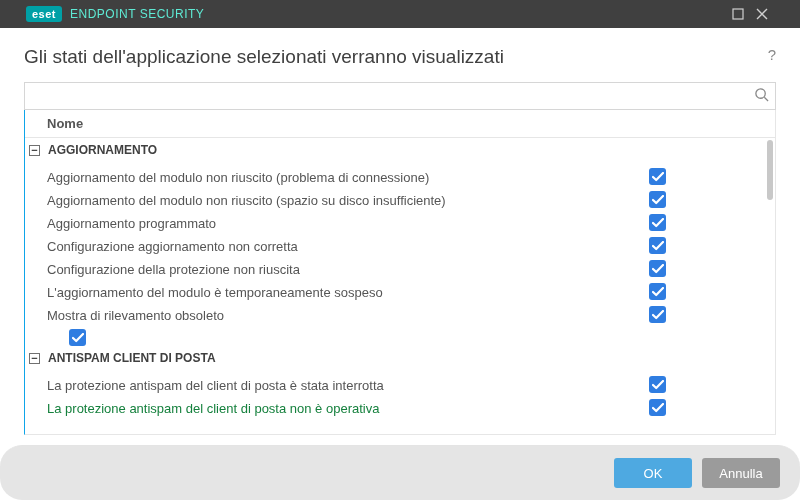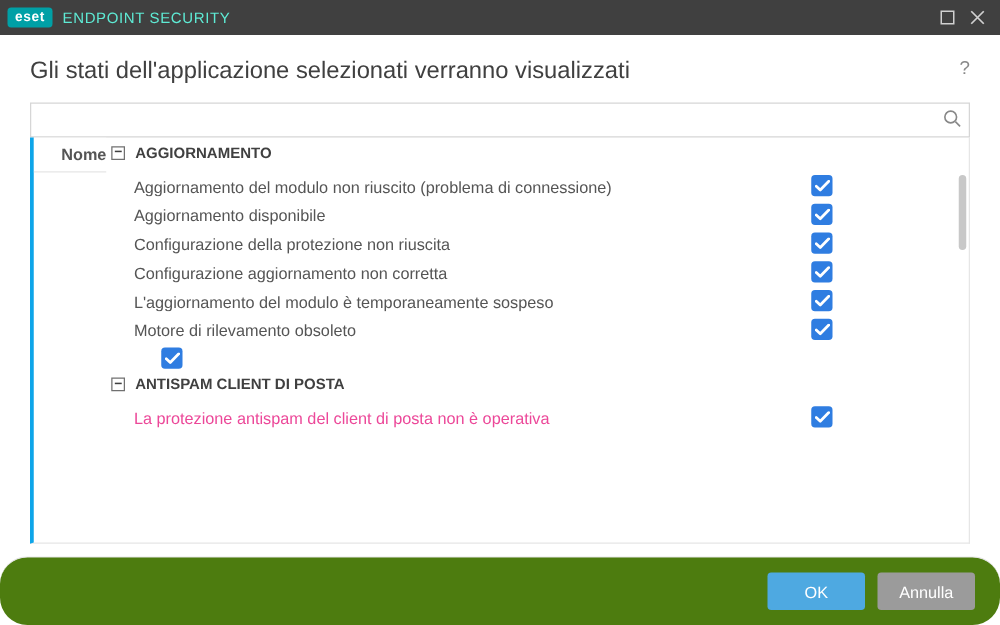--- a/index.html
+++ b/index.html
@@ -13,21 +13,21 @@
     overflow: hidden;
     display: flex;
     flex-direction: column;
   }
   .titlebar {
     background: #404040;
     color: #fff;
     height: 28px;
     display: flex;
     align-items: center;
-    padding: 0 6px;
+    padding: 0 26px;
     flex-shrink: 0;
   }
   .titlebar-logo {
     background: #00a0a6;
     color: #fff;
     font-weight: bold;
     font-size: 11px;
     padding: 2px 6px;
     border-radius: 3px;
     letter-spacing: 0.5px;
@@ -85,28 +85,28 @@
     flex: 1;
     border: none;
     outline: none;
     font-size: 13px;
     background: transparent;
   }
   .searchbar .search-icon {
     color: #888;
   }
   .table-wrap {
-    border-left: 3px solid #0ea5e9;
+    border-left: 1px solid #0ea5e9;
     border-right: 1px solid #e6e6e6;
     border-bottom: 1px solid #e6e6e6;
     flex: 1;
     overflow: hidden;
     position: relative;
     display: flex;
-    flex-direction: row;
+    flex-direction: column;
   }
   .thead {
     display: flex;
     border-bottom: 1px solid #e6e6e6;
     background: #fff;
     height: 28px;
     align-items: center;
     font-weight: 600;
     color: #555;
   }
@@ -148,21 +148,21 @@
     cursor: pointer;
     color: #404040;
     background: #fff;
   }
   .item-row {
     display: flex;
     align-items: flex-end;
     height: 23px;
     color: #555;
   }
-  .item-row.faded { color: #ec4899; }
+  .item-row.faded { color: #15803d; }
   .item-label {
     flex: 1;
     padding-left: 22px;
     white-space: nowrap;
     overflow: hidden;
     text-overflow: ellipsis;
   }
   .item-check {
     width: 170px;
     padding-left: 44px;
@@ -172,21 +172,21 @@
     height: 17px;
     background: #2f7de1;
     border-radius: 3px;
     display: flex;
     align-items: center;
     justify-content: center;
     cursor: pointer;
   }
   .checkbox svg { display: block; }
   .footer {
-    background: #4d7c0f;
+    background: #e5e5e5;
     border-top: 1px solid #e4e4e4;
     padding: 12px 20px;
     display: flex;
     justify-content: flex-end;
     gap: 10px;
     flex-shrink: 0;
     border-radius: 22px;
   }
   .btn {
     min-width: 78px;
@@ -249,81 +249,101 @@
           <div class="item-label">Aggiornamento del modulo non riuscito (problema di connessione)</div>
           <div class="item-check">
             <div class="checkbox">
               <svg width="12" height="10" viewBox="0 0 12 10">
                 <path d="M1 5 L4.2 8 L11 1" stroke="#fff" stroke-width="2.2" fill="none" stroke-linecap="round" stroke-linejoin="round"></path>
               </svg>
             </div>
           </div>
         </div>
         <div class="item-row">
-          <div class="item-label">Aggiornamento disponibile</div>
+          <div class="item-label">Aggiornamento del modulo non riuscito (spazio su disco insufficiente)</div>
+          <div class="item-check">
+            <div class="checkbox">
+              <svg width="12" height="10" viewBox="0 0 12 10">
+                <path d="M1 5 L4.2 8 L11 1" stroke="#fff" stroke-width="2.2" fill="none" stroke-linecap="round" stroke-linejoin="round"></path>
+              </svg>
+            </div>
+          </div>
+        </div>
+        <div class="item-row">
+          <div class="item-label">Aggiornamento programmato</div>
+          <div class="item-check">
+            <div class="checkbox">
+              <svg width="12" height="10" viewBox="0 0 12 10">
+                <path d="M1 5 L4.2 8 L11 1" stroke="#fff" stroke-width="2.2" fill="none" stroke-linecap="round" stroke-linejoin="round"></path>
+              </svg>
+            </div>
+          </div>
+        </div>
+        <div class="item-row">
+          <div class="item-label">Configurazione aggiornamento non corretta</div>
           <div class="item-check">
             <div class="checkbox">
               <svg width="12" height="10" viewBox="0 0 12 10">
                 <path d="M1 5 L4.2 8 L11 1" stroke="#fff" stroke-width="2.2" fill="none" stroke-linecap="round" stroke-linejoin="round"></path>
               </svg>
             </div>
           </div>
         </div>
         <div class="item-row">
           <div class="item-label">Configurazione della protezione non riuscita</div>
           <div class="item-check">
             <div class="checkbox">
               <svg width="12" height="10" viewBox="0 0 12 10">
                 <path d="M1 5 L4.2 8 L11 1" stroke="#fff" stroke-width="2.2" fill="none" stroke-linecap="round" stroke-linejoin="round"></path>
               </svg>
             </div>
           </div>
         </div>
         <div class="item-row">
-          <div class="item-label">Configurazione aggiornamento non corretta</div>
-          <div class="item-check">
-            <div class="checkbox">
-              <svg width="12" height="10" viewBox="0 0 12 10">
-                <path d="M1 5 L4.2 8 L11 1" stroke="#fff" stroke-width="2.2" fill="none" stroke-linecap="round" stroke-linejoin="round"></path>
-              </svg>
-            </div>
-          </div>
-        </div>
-        <div class="item-row">
           <div class="item-label">L'aggiornamento del modulo è temporaneamente sospeso</div>
           <div class="item-check">
             <div class="checkbox">
               <svg width="12" height="10" viewBox="0 0 12 10">
                 <path d="M1 5 L4.2 8 L11 1" stroke="#fff" stroke-width="2.2" fill="none" stroke-linecap="round" stroke-linejoin="round"></path>
               </svg>
             </div>
           </div>
         </div>
         <div class="item-row">
-          <div class="item-label">Motore di rilevamento obsoleto</div>
+          <div class="item-label">Mostra di rilevamento obsoleto</div>
           <div class="item-check">
             <div class="checkbox">
               <svg width="12" height="10" viewBox="0 0 12 10">
                 <path d="M1 5 L4.2 8 L11 1" stroke="#fff" stroke-width="2.2" fill="none" stroke-linecap="round" stroke-linejoin="round"></path>
               </svg>
             </div>
           </div>
         </div>
         <div class="item-row">
           <div class="item-check">
             <div class="checkbox">
               <svg width="12" height="10" viewBox="0 0 12 10">
                 <path d="M1 5 L4.2 8 L11 1" stroke="#fff" stroke-width="2.2" fill="none" stroke-linecap="round" stroke-linejoin="round"></path>
               </svg>
             </div>
           </div>
         </div>
         <div class="group-row">
           <span class="group-toggle">−</span>
           <span>ANTISPAM CLIENT DI POSTA</span>
+        </div>
+        <div class="item-row">
+          <div class="item-label">La protezione antispam del client di posta è stata interrotta</div>
+          <div class="item-check">
+            <div class="checkbox">
+              <svg width="12" height="10" viewBox="0 0 12 10">
+                <path d="M1 5 L4.2 8 L11 1" stroke="#fff" stroke-width="2.2" fill="none" stroke-linecap="round" stroke-linejoin="round"></path>
+              </svg>
+            </div>
+          </div>
         </div>
         <div class="item-row faded">
           <div class="item-label">La protezione antispam del client di posta non è operativa</div>
           <div class="item-check">
             <div class="checkbox">
               <svg width="12" height="10" viewBox="0 0 12 10">
                 <path d="M1 5 L4.2 8 L11 1" stroke="#fff" stroke-width="2.2" fill="none" stroke-linecap="round" stroke-linejoin="round"></path>
               </svg>
             </div>
           </div>

